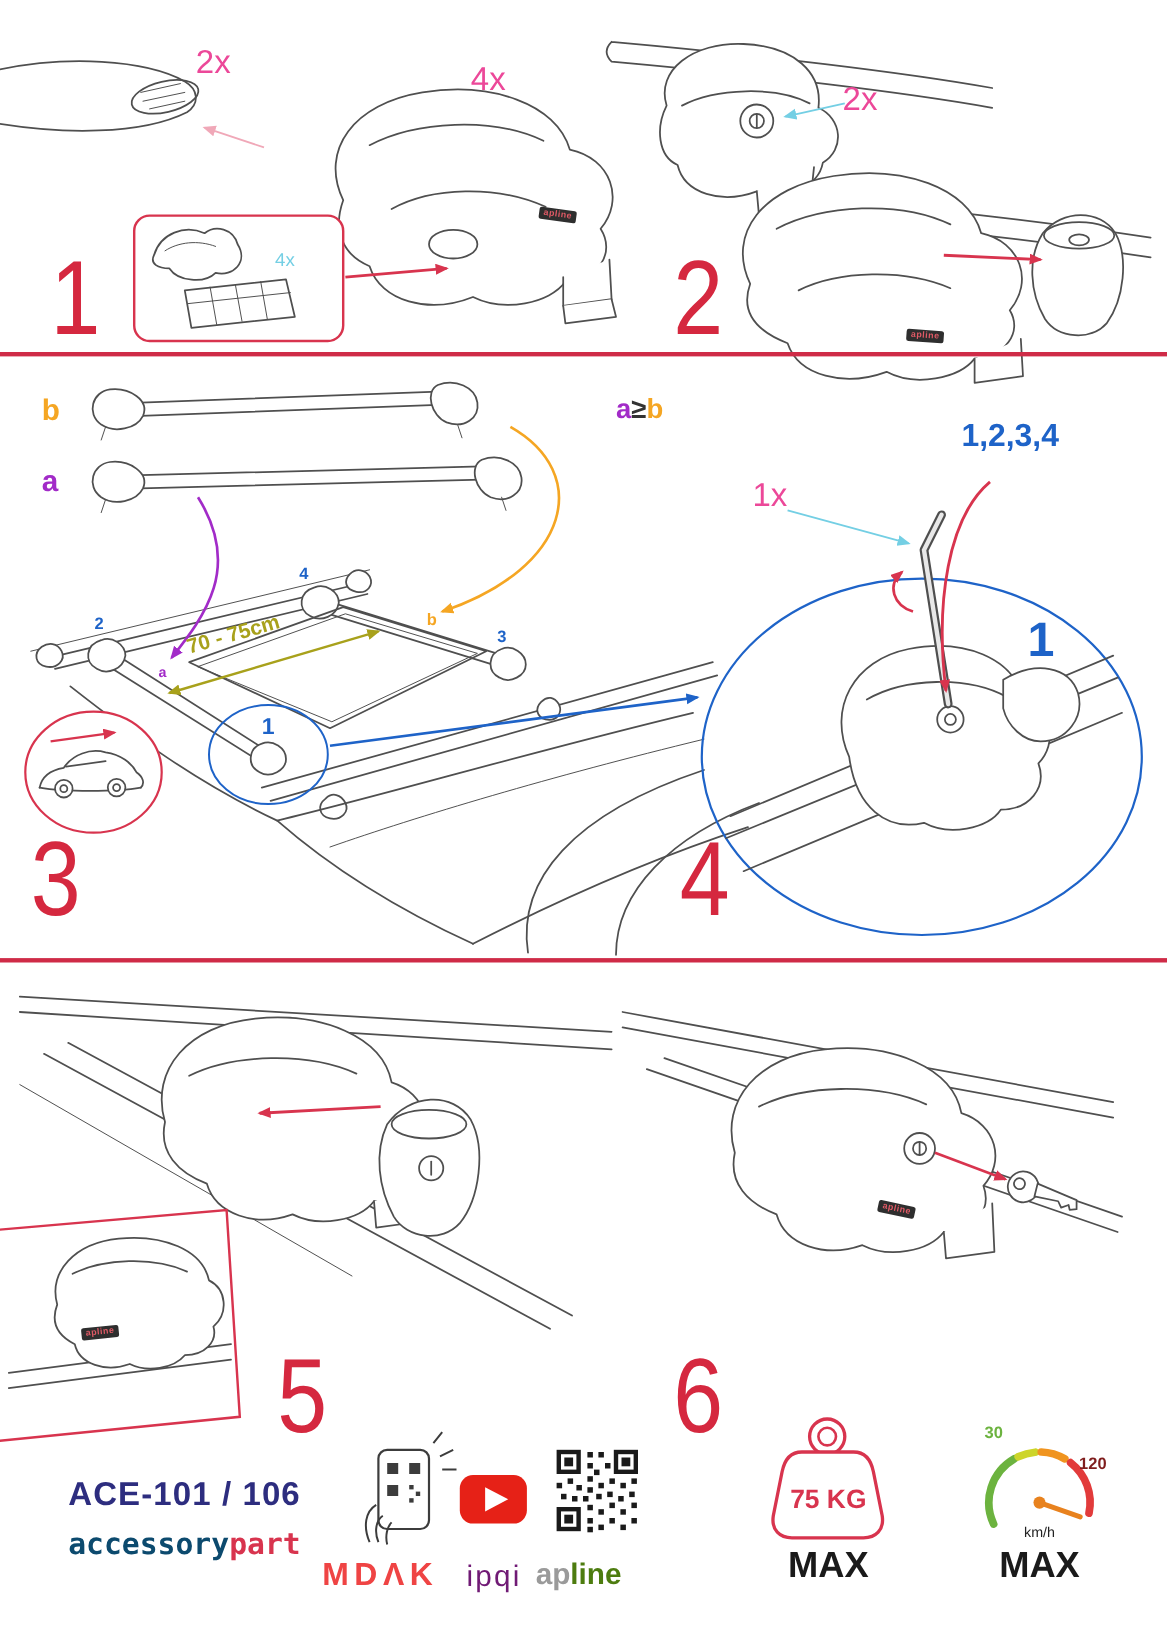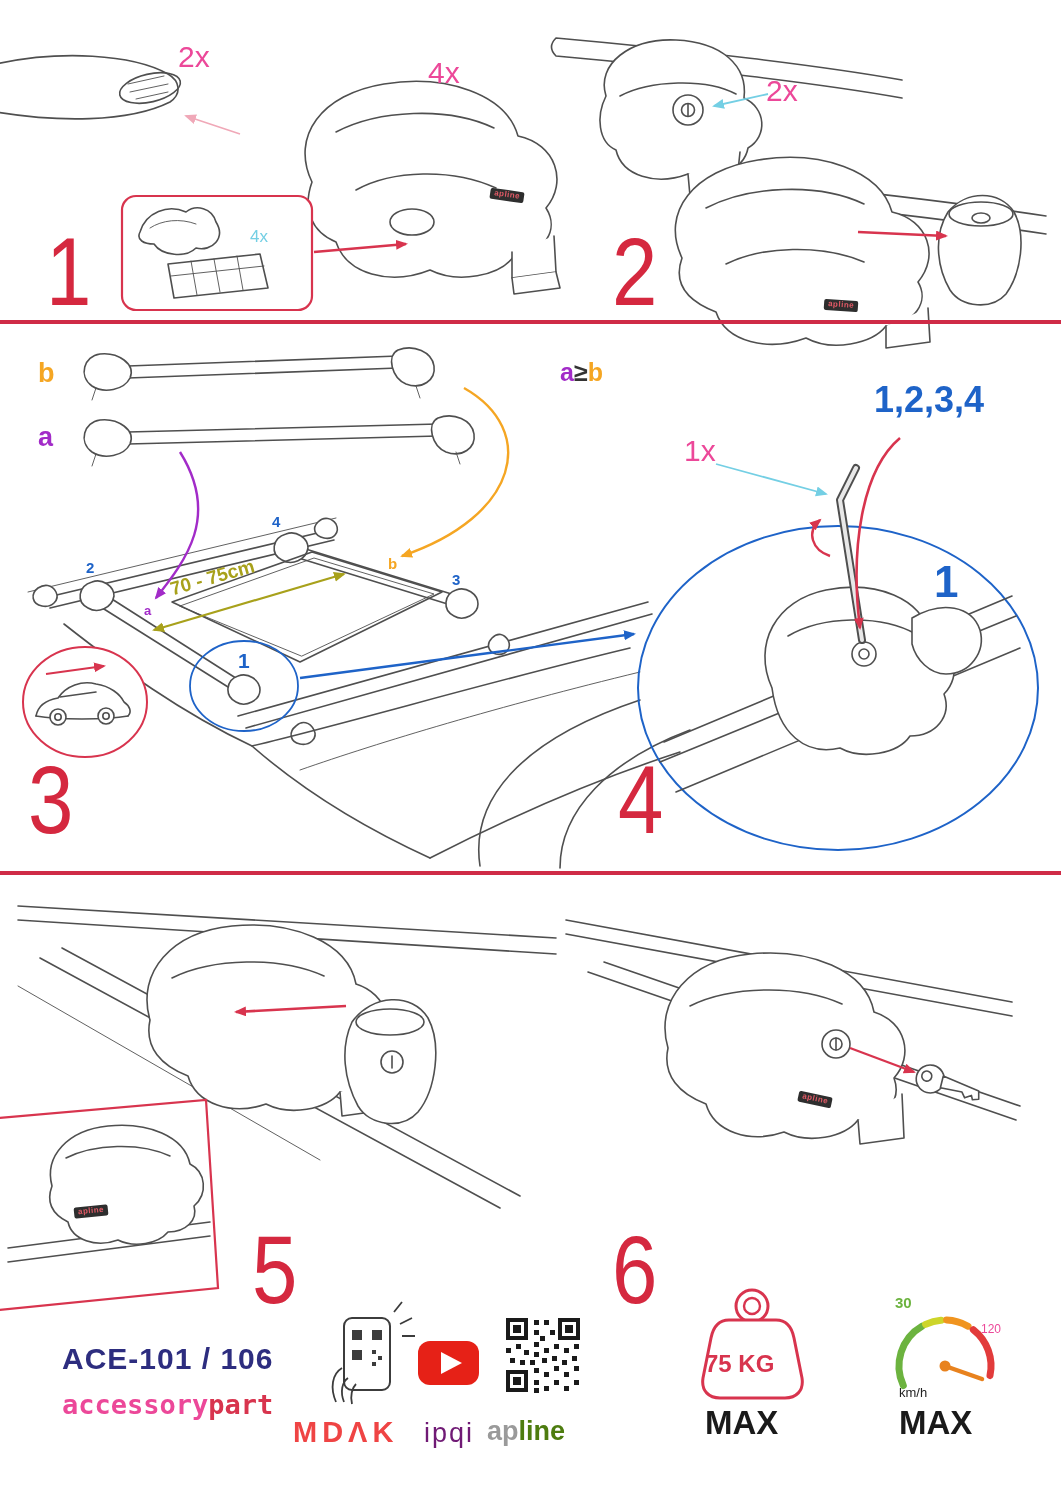--- a/index.html
+++ b/index.html
@@ -10,21 +10,21 @@
   .ln{fill:none;stroke:#4f4f4f;stroke-width:1.6;stroke-linecap:round;stroke-linejoin:round}
   .thin{stroke-width:0.9}
   .lbl{position:absolute;line-height:1;white-space:nowrap}
   .qty{color:#ec4899;font-size:30px;font-weight:400}
   .qty-sm{color:#74cfe4;font-size:17px;font-weight:400}
   .num{color:#d5283f;font-size:96px;font-weight:400;transform:scaleX(.85);transform-origin:left top}
   .posnum{color:#1e63c8;font-weight:bold;font-size:15px}
   .divider{position:absolute;left:0;width:1061px;height:4px;background:#cf2b47}
   .patch{position:absolute;background:#2e2e2e;color:#e05a66;font-size:8px;font-weight:bold;
          padding:1px 4px;border-radius:2px;letter-spacing:.5px;line-height:1.1}
-  .ctr{text-align:left}
+  .ctr{text-align:center}
 </style>
 </head>
 <body>
 
 <svg id="art" width="1061" height="1500" viewBox="0 0 1061 1500">
   <defs>
     <marker id="mR" markerWidth="13" markerHeight="11" refX="10" refY="5" orient="auto" markerUnits="userSpaceOnUse">
         <path d="M0,0 L12,5 L0,10 Z" fill="#d8344e"></path>
       </marker>
     <marker id="mP" markerWidth="13" markerHeight="11" refX="10" refY="5" orient="auto" markerUnits="userSpaceOnUse">
@@ -295,32 +295,32 @@
 
 <div class="lbl posnum" style="left:86px;top:560px">2</div>
 <div class="lbl posnum" style="left:272px;top:514px">4</div>
 <div class="lbl" style="left:388px;top:556px;font-size:15px;font-weight:bold;color:#f5a623">b</div>
 <div class="lbl posnum" style="left:452px;top:572px">3</div>
 <div class="lbl" style="left:144px;top:604px;font-size:13px;font-weight:bold;color:#a22bc8">a</div>
 <div class="lbl" style="left:238px;top:650px;font-size:21px;font-weight:bold;color:#1e63c8">1</div>
 <div class="lbl" style="left:168px;top:580px;font-size:19px;font-weight:bold;color:#a8a11b;transform:rotate(-16deg);transform-origin:left top">70 - 75cm</div>
 
 <div class="lbl qty" style="left:684px;top:436px">1x</div>
-<div class="lbl" style="left:874px;top:382px;font-size:36px;font-weight:bold;color:#1e63c8">1,2,3,4</div>
+<div class="lbl" style="left:874px;top:382px;font-size:29px;font-weight:bold;color:#1e63c8">1,2,3,4</div>
 <div class="lbl" style="left:934px;top:560px;font-size:44px;font-weight:bold;color:#1e63c8">1</div>
 
 <div class="patch" style="left:490px;top:190px;transform:rotate(8deg)">apline</div>
 <div class="patch" style="left:824px;top:300px;transform:rotate(4deg)">apline</div>
 <div class="patch" style="left:74px;top:1206px;transform:rotate(-6deg)">apline</div>
 <div class="patch" style="left:798px;top:1094px;transform:rotate(12deg)">apline</div>
 
 <div class="lbl" style="left:62px;top:1344px;font-size:30px;font-weight:600;color:#2d2d7f;letter-spacing:1px">ACE-101 / 106</div>
-<div class="lbl" style="left:62px;top:1391px;font-family:'DejaVu Sans Mono',monospace;font-size:27px;font-weight:bold"><span style="color:#ec4899">accessory</span><span style="color:#d8344e">part</span></div>
+<div class="lbl" style="left:62px;top:1391px;font-family:'DejaVu Sans Mono',monospace;font-size:27px;font-weight:bold"><span style="color:#0c4a6e">accessory</span><span style="color:#d8344e">part</span></div>
 <div class="lbl" style="left:293px;top:1418px;font-size:29px;font-weight:bold;color:#ef4444;letter-spacing:5px">MDΛK</div>
 <div class="lbl" style="left:424px;top:1420px;font-size:27px;color:#701a75;letter-spacing:2px">ipqi</div>
 <div class="lbl" style="left:487px;top:1418px;font-size:27px;font-weight:bold"><span style="color:#9a9a9a">ap</span><span style="color:#4d7c0f">line</span></div>
 
 <div class="lbl ctr" style="left:705px;top:1352px;width:96px;font-size:24px;font-weight:bold;color:#d8344e">75 KG</div>
 <div class="lbl ctr" style="left:705px;top:1406px;width:96px;font-size:33px;font-weight:bold;color:#1a1a1a">MAX</div>
 <div class="lbl" style="left:895px;top:1295px;font-size:15px;font-weight:bold;color:#6cb33f">30</div>
-<div class="lbl" style="left:981px;top:1323px;font-size:12px;font-weight:normal;color:#ec4899">120</div>
+<div class="lbl" style="left:981px;top:1323px;font-size:15px;font-weight:bold;color:#7f1d1d">120</div>
 <div class="lbl ctr" style="left:899px;top:1386px;width:92px;font-size:13px;color:#222222">km/h</div>
 <div class="lbl ctr" style="left:899px;top:1406px;width:92px;font-size:33px;font-weight:bold;color:#1a1a1a">MAX</div>
 
 </body></html>

